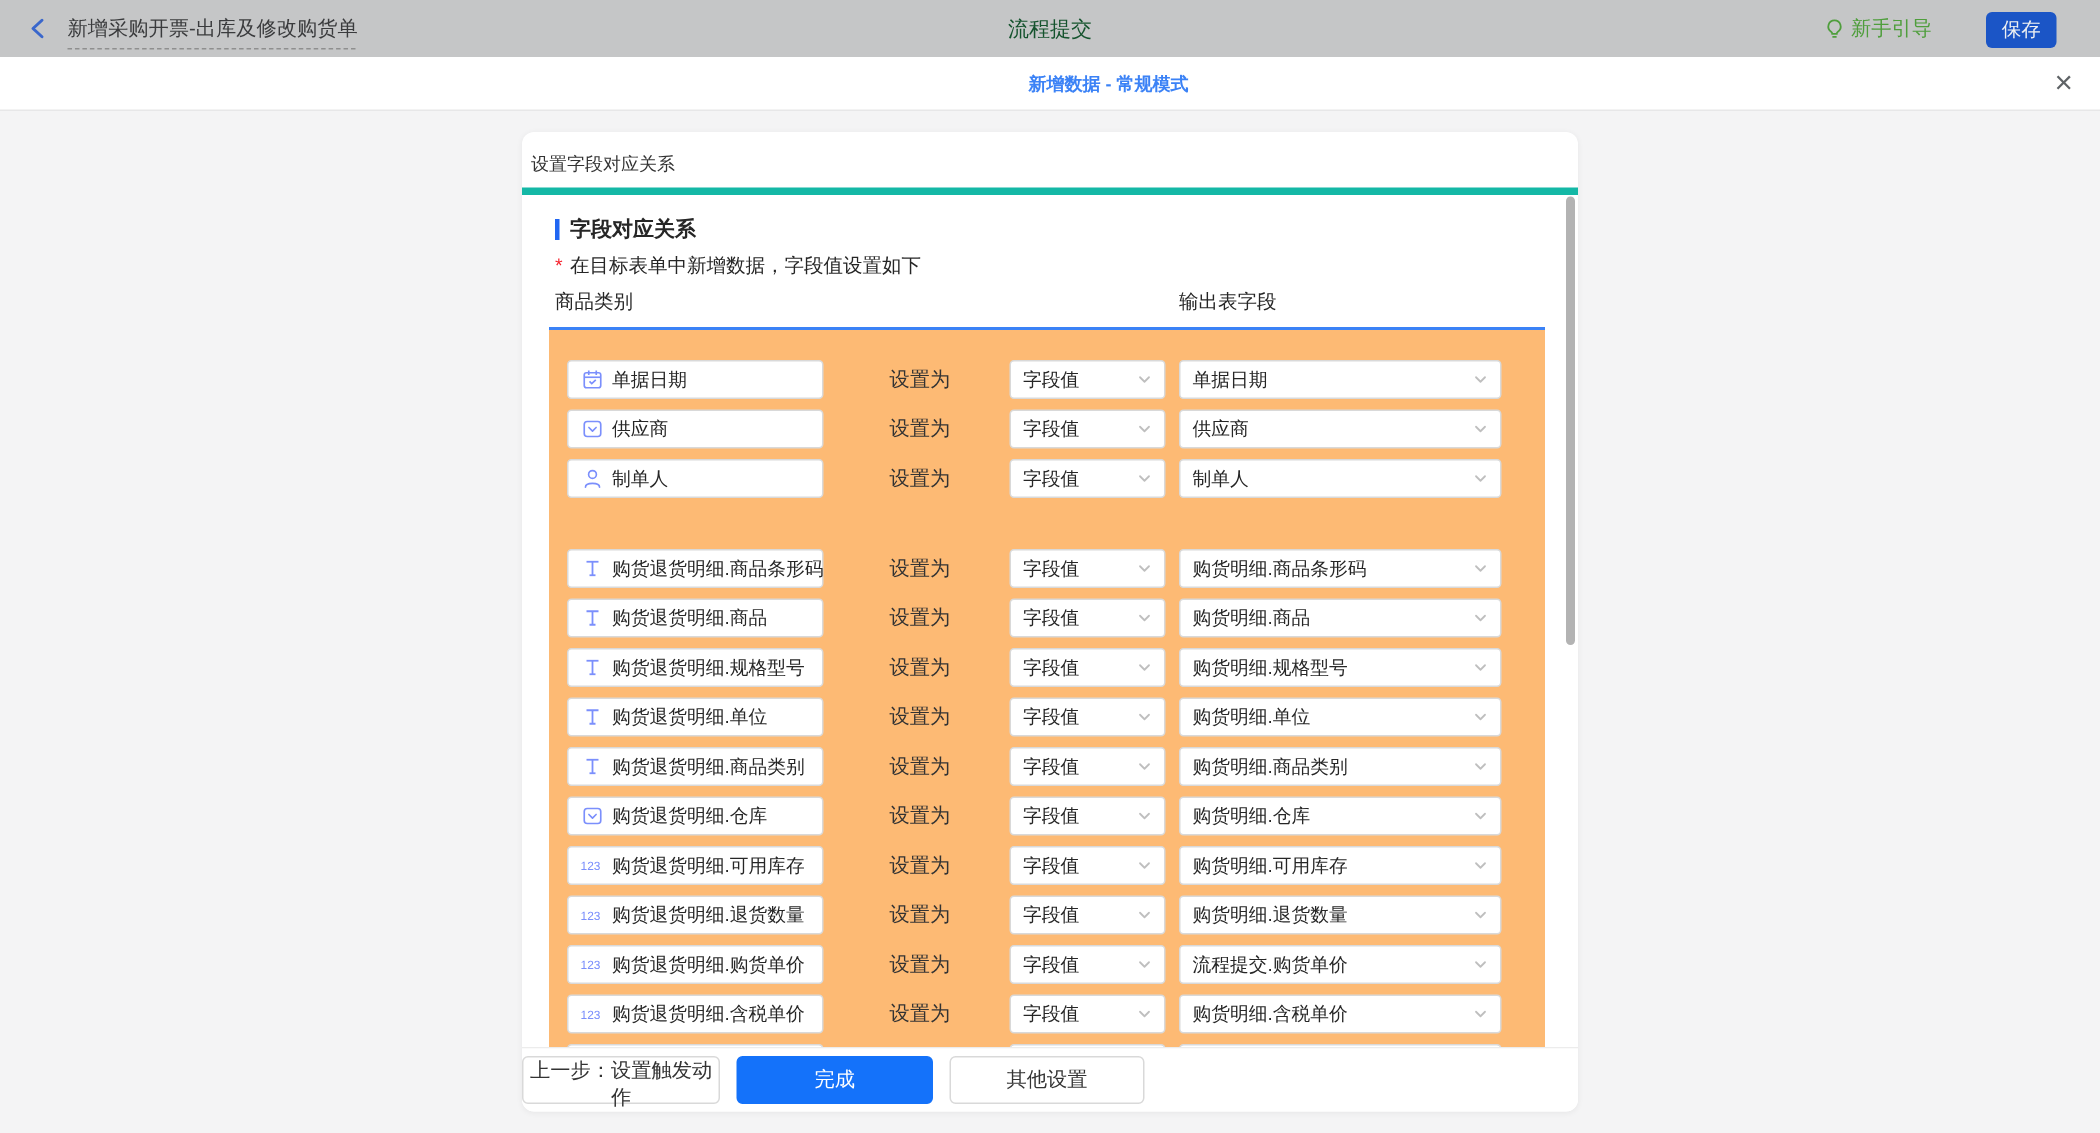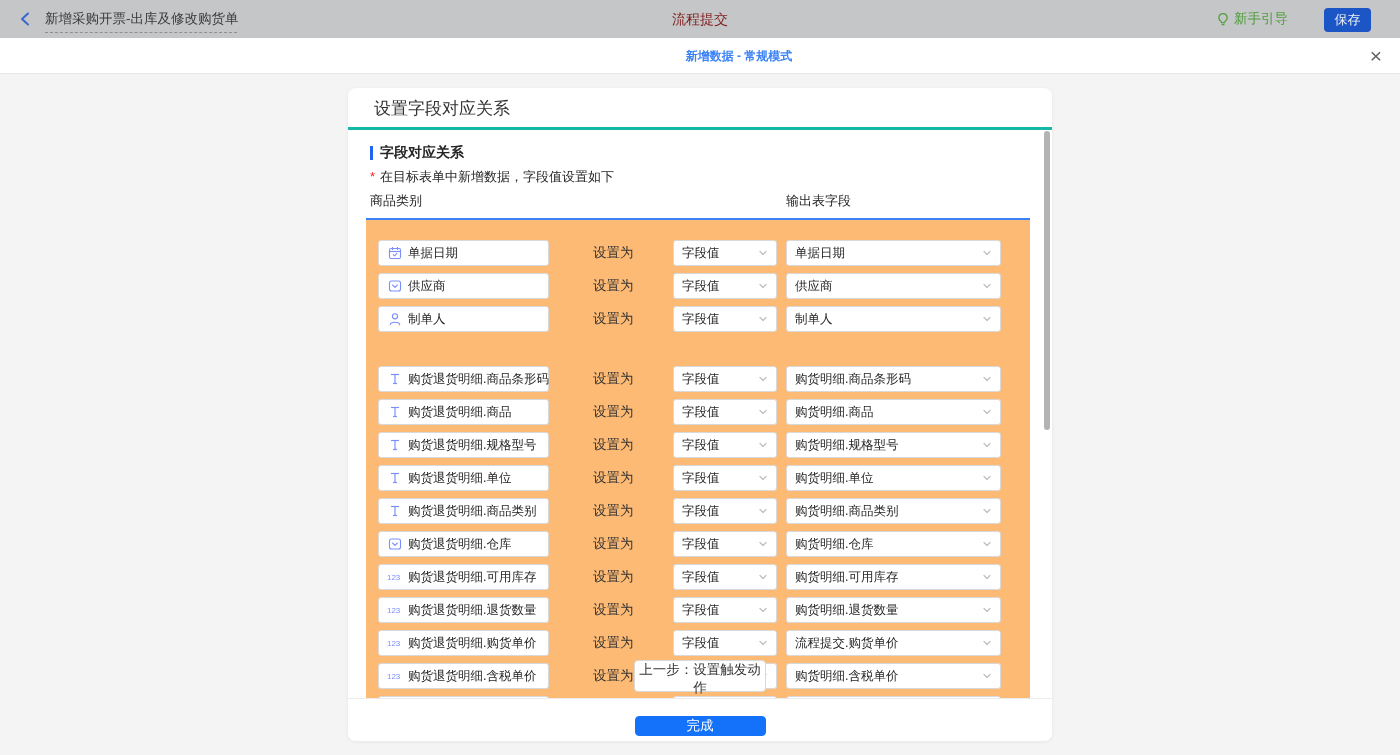--- a/index.html
+++ b/index.html
@@ -3,33 +3,33 @@
 <meta charset="utf-8">
 <style>
   * { margin:0; padding:0; box-sizing:border-box; }
   html,body { width:1400px; height:755px; font-family:"Liberation Sans","DejaVu Sans",sans-serif; background:#f4f4f5; overflow:hidden; }
 
   
   .topbar { position:absolute; left:0; top:0; width:1400px; height:38px; background:#c5c6c7; z-index:1; }
   .back-chevron { position:absolute; left:18px; top:11px; width:16px; height:16px; cursor:pointer; }
   .topbar-title { position:absolute; left:45px; top:0; height:34px; line-height:38px; font-size:13.5px; color:#3a3b3d; }
   .topbar-dashed { position:absolute; left:45px; top:32px; width:192px; border-top:1px dashed #8f8f8f; }
-  .topbar-center { position:absolute; left:0; right:0; top:0; height:42px; line-height:38px; text-align:center; font-size:14px; color:#7f1d1d; }
+  .topbar-center { position:absolute; left:0; right:0; top:0; height:42px; line-height:38px; text-align:center; font-size:14px; color:#14532d; }
   .guide { position:absolute; right:112px; top:0; height:38px; display:flex; align-items:center; gap:4px; color:#4f9e3c; font-size:13.5px; cursor:pointer; }
   .save-btn { position:absolute; right:29px; top:8px; width:47px; height:24px; background:#1b55c6; border:none; border-radius:4px; color:#eef0f2; font-size:13px; line-height:24px; text-align:center; cursor:pointer; }
 
   
   .modal-header { position:absolute; left:0; top:38px; width:1400px; height:36px; background:#fff; border-bottom:1px solid #e7e7e8; z-index:2; }
   .modal-title { width:100%; text-align:center; line-height:36px; font-size:12px; font-weight:600; color:#3b82f6;margin-left:39px; }
   .modal-close { position:absolute; right:18px; top:4px; font-size:21px; color:#5f6366; cursor:pointer; line-height:28px; }
   .modal-body { position:absolute; left:0; top:75px; width:1400px; height:680px; background:#f4f4f5; }
 
   
   .card { position:absolute; left:348px; top:13px; width:704px; height:653px; background:#fff; border-radius:8px; box-shadow:0 1px 4px rgba(0,0,0,0.06); }
-  .card-header { height:42px; line-height:42px; padding-left:26px; font-size:17px; color:#333; border-bottom:3px solid #14b8a6; }
+  .card-header { height:42px; line-height:42px; padding-left:6px; font-size:12px; color:#333; border-bottom:5px solid #14b8a6; }
 
   .scroll-viewport { position:absolute; left:0; top:42px; width:704px; height:568px; overflow:hidden; }
   .section-title { position:absolute; left:22px; top:14px; display:flex; align-items:center; font-size:14px; font-weight:700; color:#262626; }
   .blue-bar { display:inline-block; width:3px; height:14px; background:#2066f2; margin-right:7px; }
   .note { position:absolute; left:22px; top:38px; font-size:13px; color:#262626; }
   .note .star { color:#f5222d; margin-right:5px; font-size:13px; }
   .col-head-left  { position:absolute; left:22px;  top:62px; font-size:13px; color:#262626; }
   .col-head-right { position:absolute; left:438px; top:62px; font-size:13px; color:#262626; }
 
   .rows-wrapper { position:absolute; left:18px; top:88px; width:664px; height:480px; background:#fdba74; border-top:2px solid #3b82f6; overflow:hidden; padding-top:20px; }
@@ -40,21 +40,21 @@
   .f-label { font-size:12.5px; color:#262626; white-space:nowrap; }
   .set-label { position:absolute; left:227px; top:0; line-height:26px; font-size:13.5px; color:#333; }
   .select { position:absolute; top:0; height:26px; background:#fff; border:1px solid #d9d9d9; border-radius:3px; display:flex; align-items:center; padding:0 8px; cursor:pointer; }
   .mode-select { left:307px; width:104px; }
   .output-select { left:420px; width:215px; }
   .s-label { font-size:12.5px; color:#262626; white-space:nowrap; flex:1; overflow:hidden; }
   .chev { margin-left:4px; display:inline-flex; flex:0 0 10px; }
 
   .scrollbar-thumb { position:absolute; right:2px; top:43px; width:6px; height:299px; background:#b3b3b3; border-radius:3px; cursor:pointer; }
 
-  .card-footer { position:absolute; left:0; bottom:0; width:704px; height:43px; border-top:1px solid #ececec; background:#fff; border-radius:0 0 8px 8px; display:flex; align-items:center; justify-content:center; gap:24px;flex-direction:column; }
+  .card-footer { position:absolute; left:0; bottom:0; width:704px; height:43px; border-top:1px solid #ececec; background:#fff; border-radius:0 0 8px 8px; display:flex; align-items:center; gap:11px; }
   .btn { height:32px; border-radius:4px; font-size:13.5px; text-align:center; cursor:pointer; font-family:inherit; }
   .btn-plain { background:#fff; border:1px solid #d9d9d9; color:#333; }
   .btn-primary { background:#1472fa; border:1px solid #1472fa; color:#fff; }
   .btn-prev { width:132px; }
   .btn-done { width:131px; }
   .btn-other { width:130px; }
 </style>
 </head>
 <body>
 

